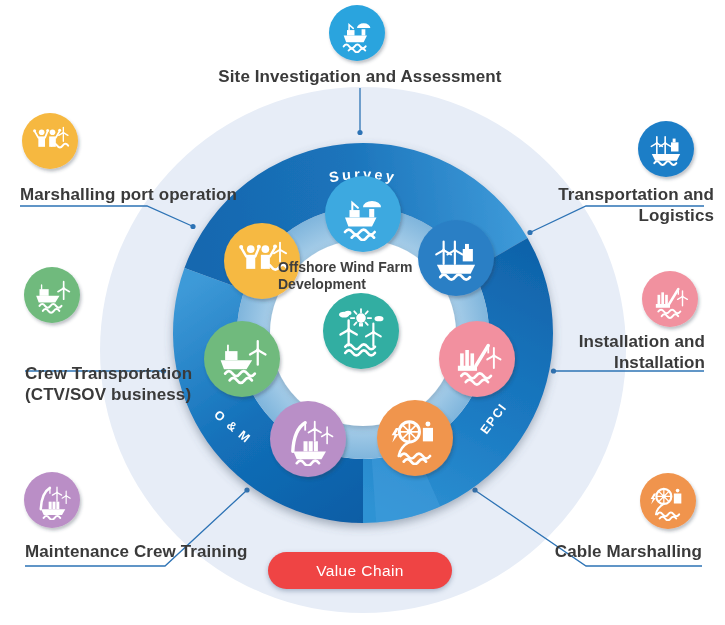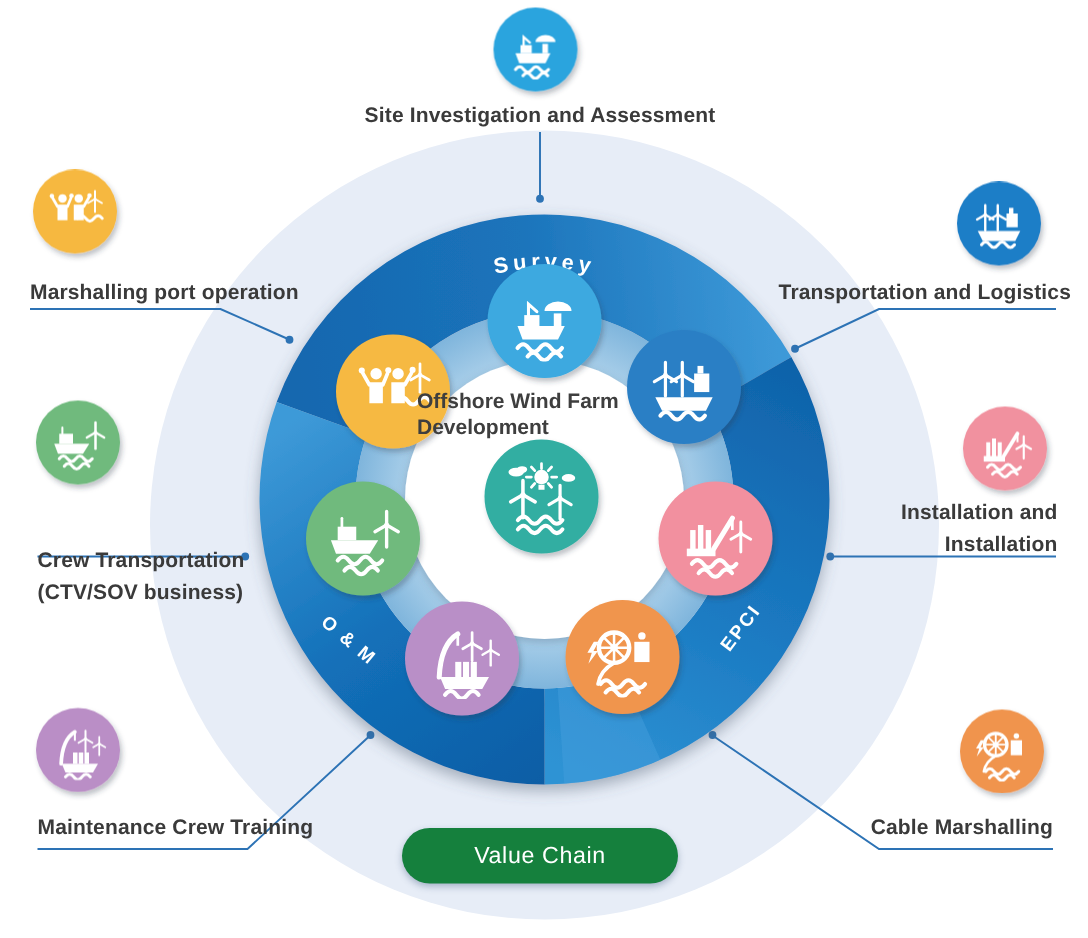--- a/index.html
+++ b/index.html
@@ -1,19 +1,19 @@
 <!DOCTYPE html>
 <html><head>
 <meta charset="utf-8">
 <style>
   html,body{margin:0;padding:0;background:#fff;}
   #stage{position:relative;width:725px;height:625px;background:#fff;overflow:hidden;
          font-family:"Liberation Sans",sans-serif;}
   #stage svg.scene{position:absolute;left:0;top:0;}
-  .label{position:absolute;font-weight:bold;font-size:14px;color:#3A3A3A;line-height:21px;letter-spacing:.1px;}
+  .label{position:absolute;font-weight:bold;font-size:17px;color:#3A3A3A;line-height:21px;letter-spacing:.1px;}
   .label.center{text-align:center;}
   .label.right{text-align:right;}
   .hub-title{position:absolute;left:278px;top:259px;width:170px;text-align:left;
              font-weight:bold;font-size:14px;line-height:17px;color:#3E3E3E;}
   .value-pill{position:absolute;left:268px;top:552px;width:184px;height:37px;border-radius:19px;
               display:flex;align-items:center;justify-content:center;color:#fff;font-size:15.5px;
               letter-spacing:.4px;box-shadow:0 2px 5px rgba(40,70,110,.35);}
   .survey-label{font:bold 14.5px "Liberation Sans",sans-serif;fill:#fff;letter-spacing:3px;}
   .seg-label{font:bold 12.5px "Liberation Sans",sans-serif;fill:#fff;letter-spacing:1.5px;}
 </style>
@@ -282,15 +282,15 @@
   <div>Installation</div>
 </div>
 
 <div class="label right" style="right:23px;top:541px;width:200px;">Cable Marshalling</div>
 
 <div class="hub-title">
   <div>Offshore Wind Farm</div>
   <div>Development</div>
 </div>
 
-<div class="value-pill" style="background: #15803d;">Value Chain</div>
+<div class="value-pill" style="background: #ef4444;">Value Chain</div>
 
 </div>
 
 </body></html>

